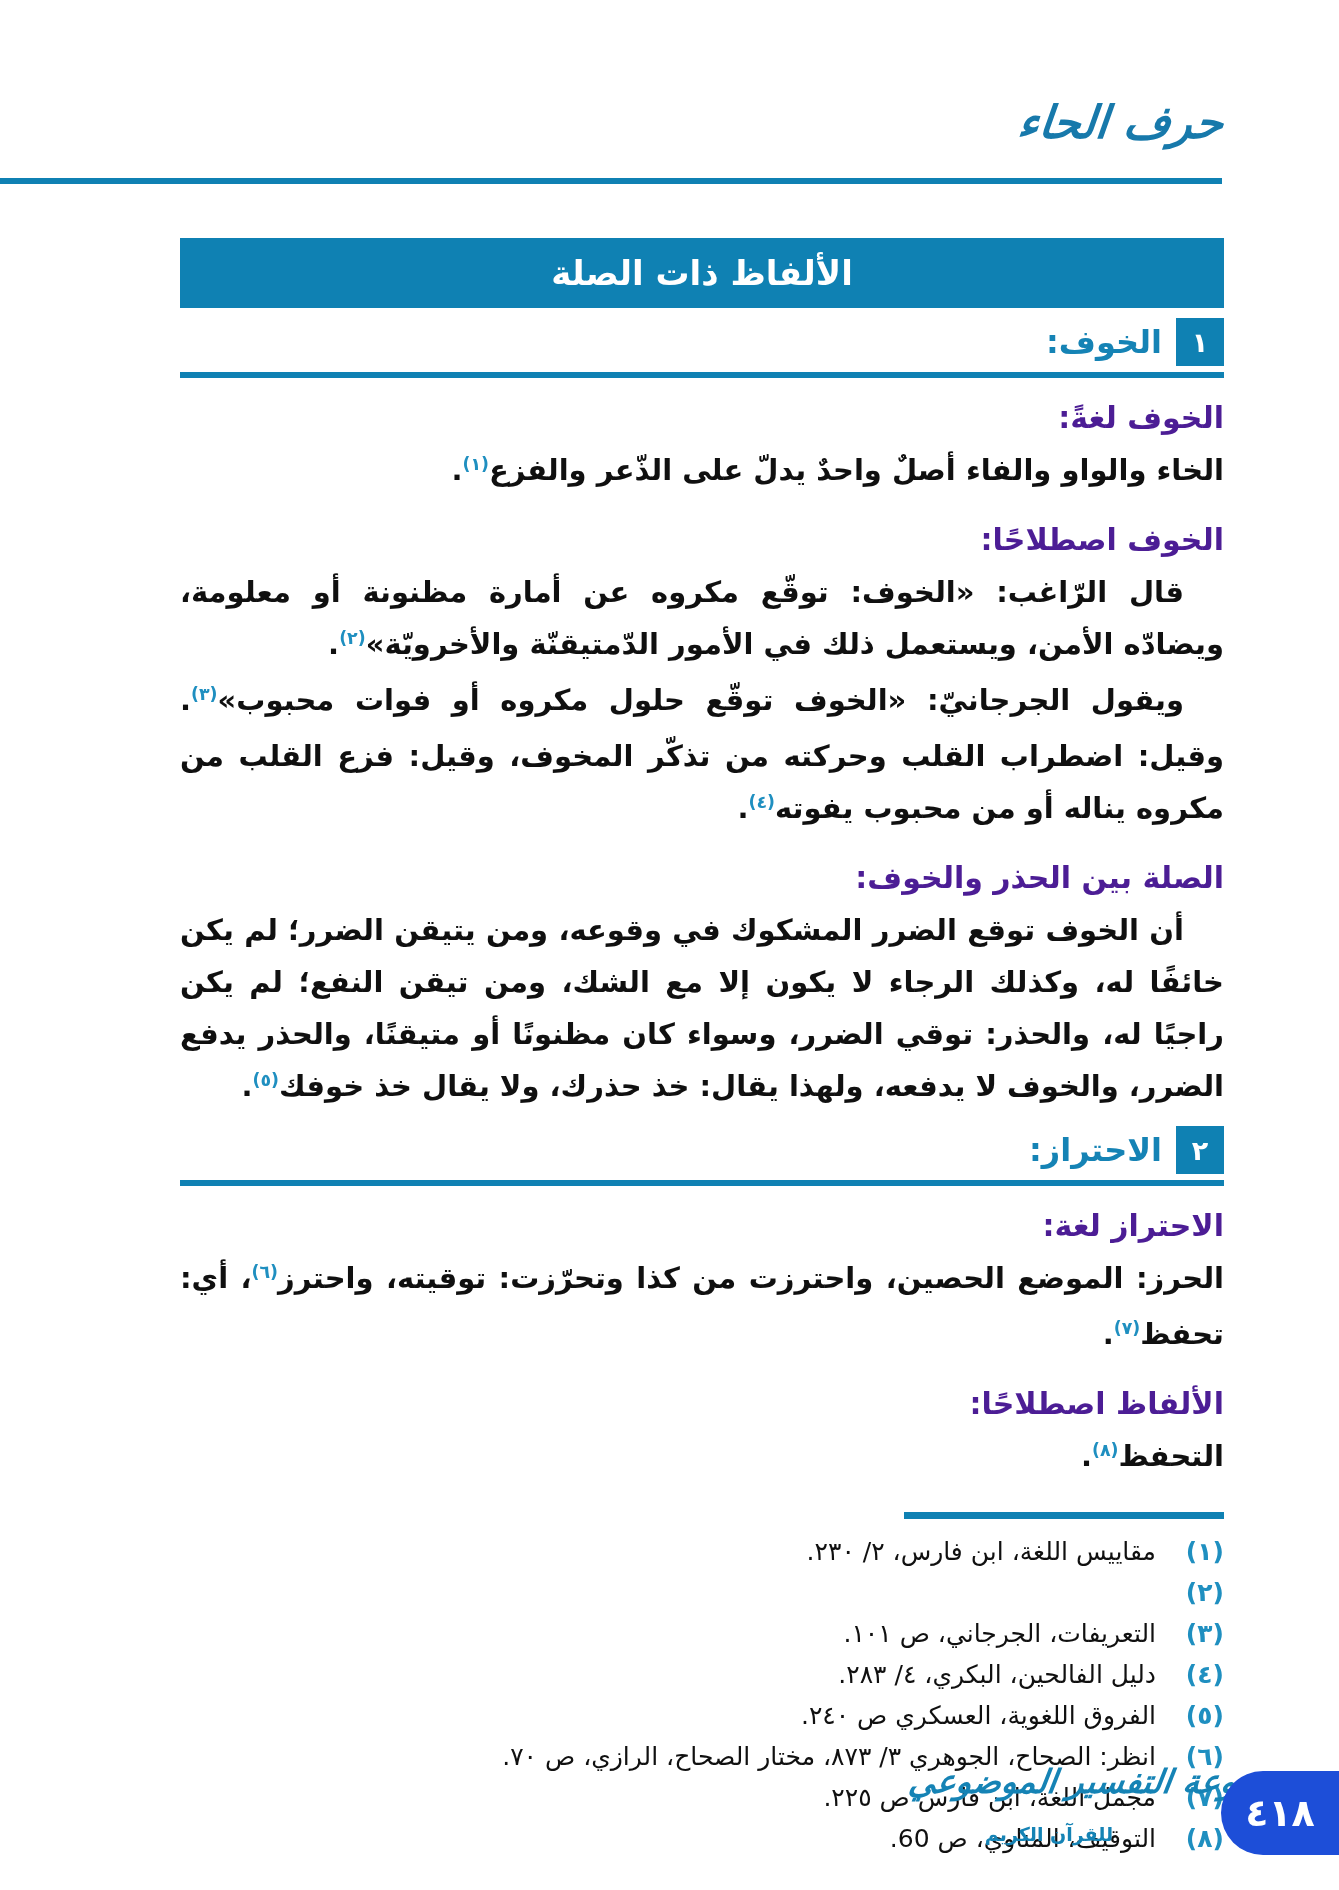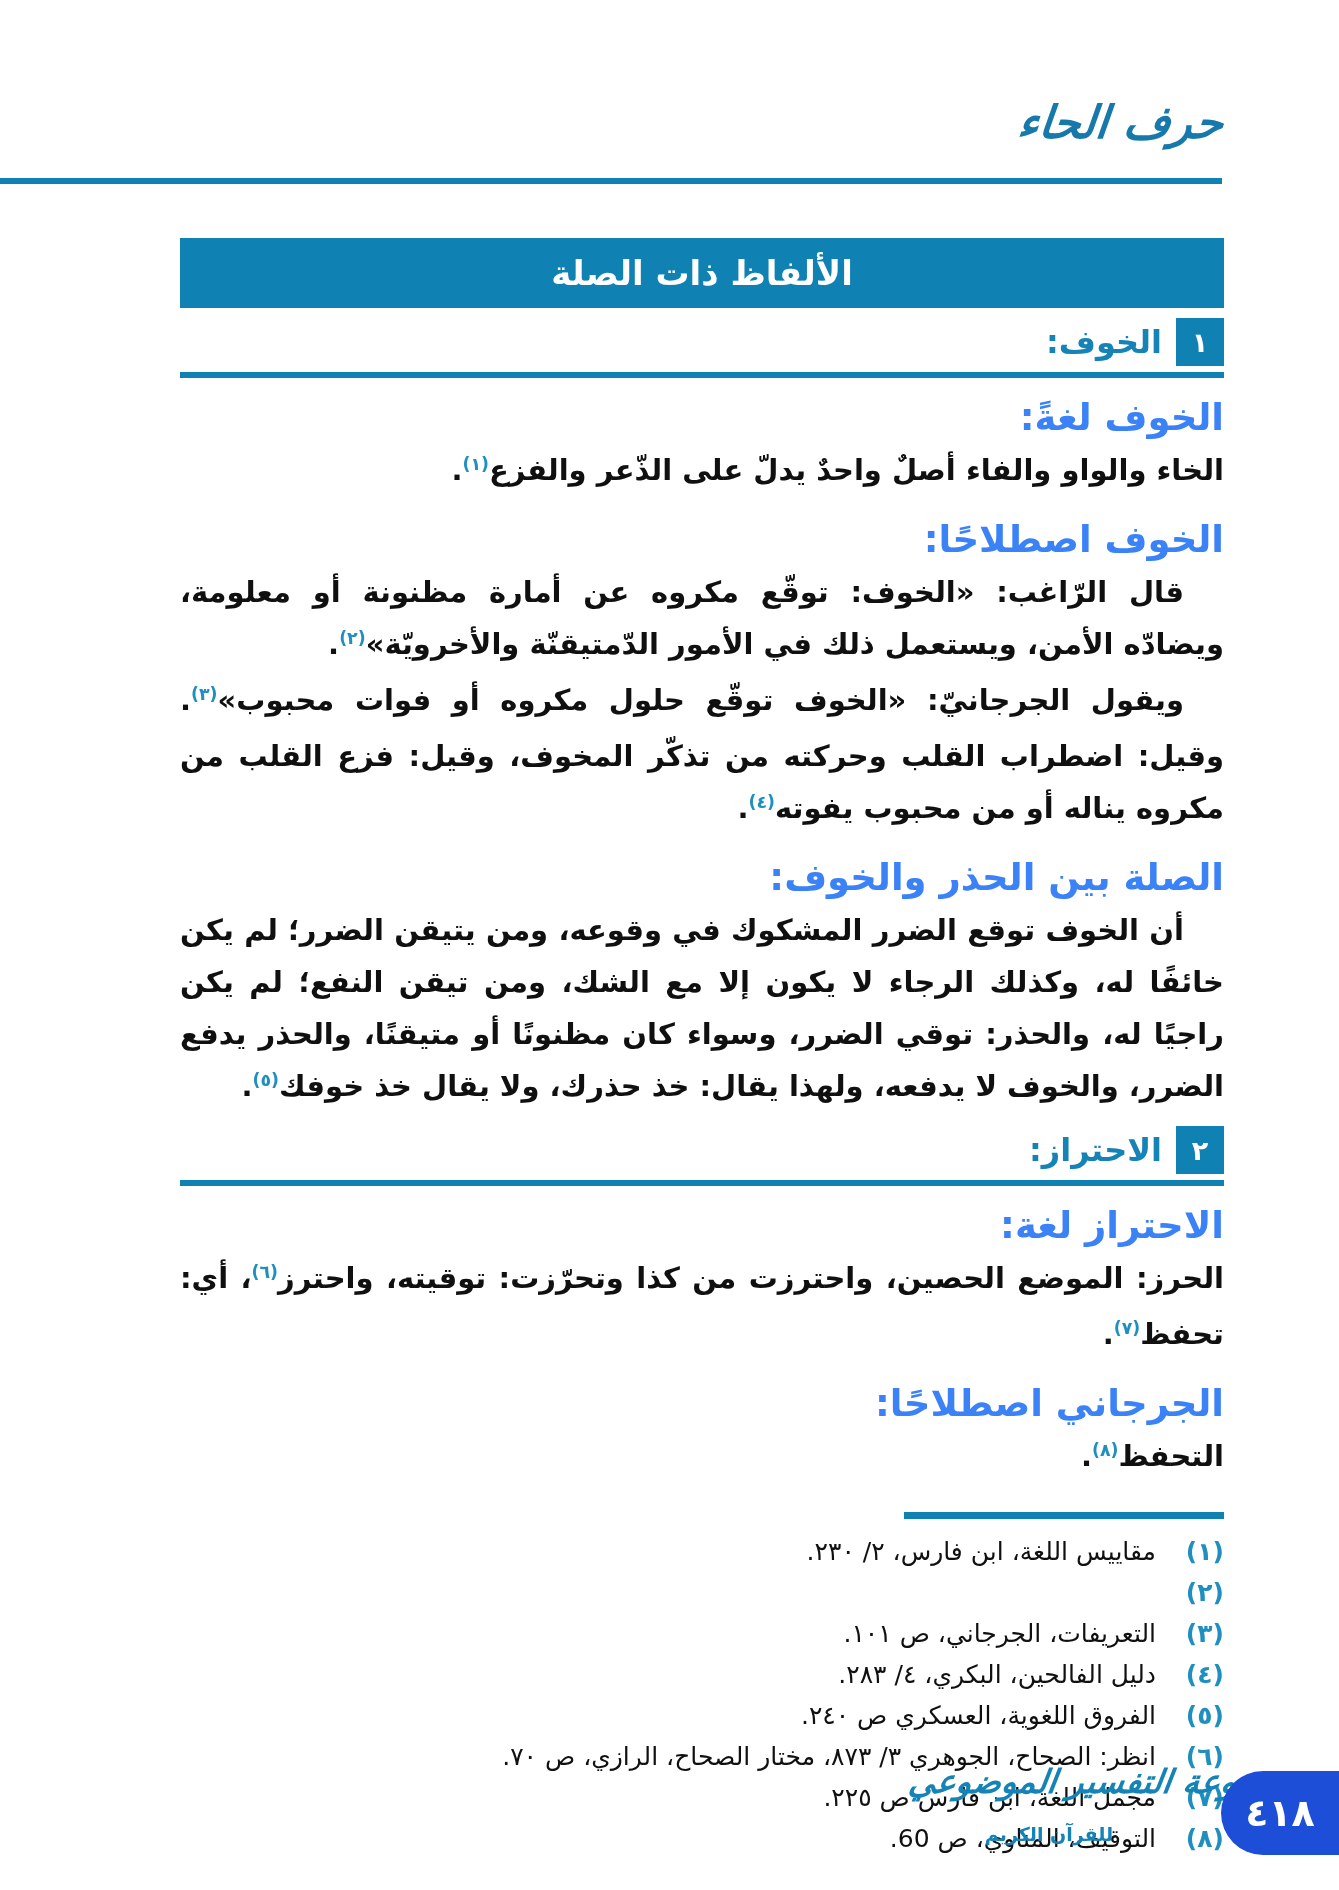--- a/index.html
+++ b/index.html
@@ -38,21 +38,21 @@
   }
   .badge{
     width:48px;height:48px;background:#0f81b3;flex:0 0 auto;
     display:flex;align-items:center;justify-content:center;
     color:#ffffff;font-size:27px;font-weight:bold;
   }
   .sec-title{color:#1583b5;font-size:32px;font-weight:bold;}
   .sec-rule{margin-top:6px;height:6px;background:#0f81b3;}
   .subhead{
     margin:16px 0 2px 0;
-    color:#3b82f6;font-size:37px;font-weight:bold;line-height:48px;
+    color:#4c1d95;font-size:30px;font-weight:bold;line-height:48px;
   }
   .para{
     margin:0;padding:0;
     font-size:29px;font-weight:bold;line-height:52px;
     text-align:justify;
   }
   .para.indent{text-indent:40px;}
   .fn-ref{
     font-size:0.6em;color:#1f8fc0;font-weight:bold;
     position:relative;top:-0.55em;
@@ -119,21 +119,21 @@
 
     <div class="sec-head">
       <span class="badge">٢</span>
       <span class="sec-title">الاحتراز:</span>
     </div>
     <div class="sec-rule"></div>
 
     <div class="subhead">الاحتراز لغة:</div>
     <p class="para"><span>الحرز: الموضع الحصين، واحترزت من كذا وتحرّزت: توقيته، واحترز</span><span class="fn-ref">(٦)</span><span>، أي: تحفظ</span><span class="fn-ref">(٧)</span><span>.</span></p>
 
-    <div class="subhead">الجرجاني اصطلاحًا:</div>
+    <div class="subhead">الألفاظ اصطلاحًا:</div>
     <p class="para"><span>التحفظ</span><span class="fn-ref">(٨)</span><span>.</span></p>
 
     <div class="fn-sep"></div>
 
     <div class="footnotes">
       <div class="fn-row">
         <span class="fn-num">(١)</span>
         <span class="fn-text">مقاييس اللغة، ابن فارس، ٢/ ٢٣٠.</span>
       </div>
       <div class="fn-row">

